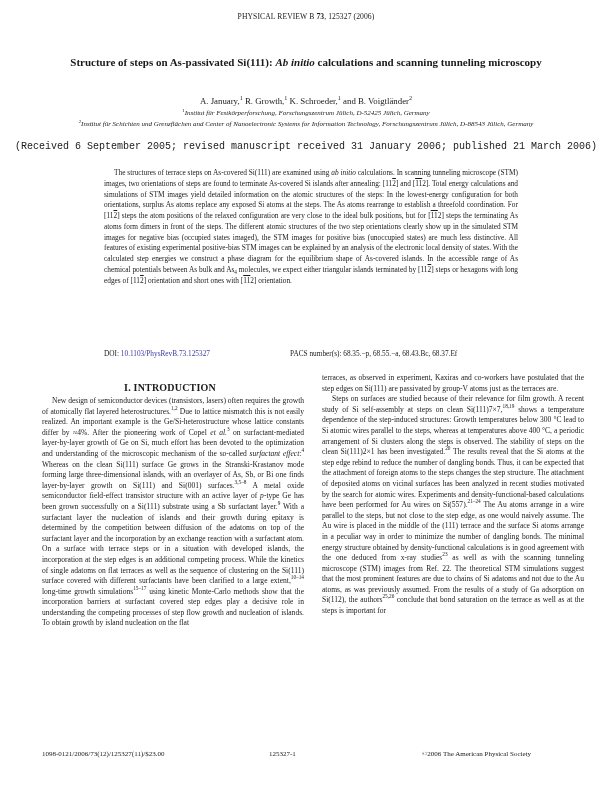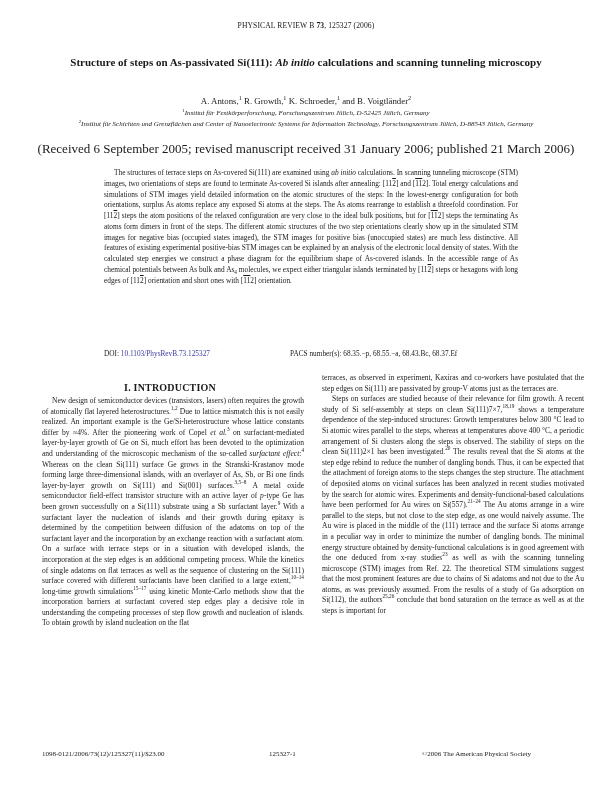--- a/index.html
+++ b/index.html
@@ -2,42 +2,43 @@
 <html><head>
 <meta charset="utf-8">
 <style>
   html, body { margin: 0; padding: 0; background: #ffffff; }
   body {
     width: 612px; height: 792px; position: relative; overflow: hidden;
     font-family: "Liberation Serif", "DejaVu Serif", serif;
     color: #1a1a1a;
   }
   .running-head {
-    position: absolute; top: 21px; left: 0; width: 612px; text-align: center;
+    position: absolute; top: 12px; left: 0; width: 612px; text-align: center;
     font-size: 7.6px; letter-spacing: 0.1px;
   }
   .running-head b { font-weight: bold; }
   .title {
     position: absolute; top: 56px; left: 60px; width: 492px; text-align: center;
     font-weight: bold; font-size: 11px; line-height: 13px;
   }
   .title i { font-style: italic; }
   .authors {
     position: absolute; top: 96px; left: 0; width: 612px; text-align: center;
     font-size: 8.8px;
   }
   .affil {
     position: absolute; left: 30px; width: 552px; text-align: center;
     font-style: italic; font-size: 7px; line-height: 10.5px;
   }
   .affil1 { top: 108px; }
   .affil2 { top: 119px; }
   .received {
     position: absolute; top: 141px; left: 0; width: 612px; text-align: center;
-    font-size: 13px;
+    font-size: 10px;
+    font-family: Liberation Mono, monospace;
   }
   sup { font-size: 70%; line-height: 0; vertical-align: super; }
   sub { font-size: 70%; line-height: 0; vertical-align: sub; }
   .abstract {
     position: absolute; top: 168px; left: 104px; width: 414px;
     font-size: 7.35px; line-height: 10.75px; text-align: justify;
     text-indent: 10px;
   }
   .abstract i { font-style: italic; }
   .ovl { text-decoration: overline; }
@@ -68,21 +69,21 @@
   .footer-center { position: absolute; left: 269px; }
   .footer-right { position: absolute; left: 422px; }
 </style>
 </head>
 <body>
 
 <div class="running-head"><span>PHYSICAL REVIEW B</span> <b>73</b><span>, 125327 (2006)</span></div>
 
 <div class="title"><span>Structure of steps on As-passivated Si(111): </span><i>Ab initio</i><span> calculations and scanning tunneling microscopy</span></div>
 
-<div class="authors"><span>A. Antons,</span><sup>1</sup><span> R. Growth,</span><sup>1</sup><span> K. Schroeder,</span><sup>1</sup><span> and B. Voigtländer</span><sup>2</sup></div>
+<div class="authors"><span>A. January,</span><sup>1</sup><span> R. Growth,</span><sup>1</sup><span> K. Schroeder,</span><sup>1</sup><span> and B. Voigtländer</span><sup>2</sup></div>
 
 <div class="affil affil1"><sup>1</sup><span>Institut für Festkörperforschung, Forschungszentrum Jülich, D-52425 Jülich, Germany</span></div>
 <div class="affil affil2"><sup>2</sup><span>Institut für Schichten und Grenzflächen and Center of Nanoelectronic Systems for Information Technology, Forschungszentrum Jülich, D-88543 Jülich, Germany</span></div>
 
 <div class="received">(Received 6 September 2005; revised manuscript received 31 January 2006; published 21 March 2006)</div>
 
 <div class="abstract"><span>The structures of terrace steps on As-covered Si(111) are examined using </span><i>ab initio</i><span> calculations. In scanning tunneling microscope (STM) images, two orientations of steps are found to terminate As-covered Si islands after annealing: [11</span><span class="ovl">2</span><span>] and [</span><span class="ovl">11</span><span>2]. Total energy calculations and simulations of STM images yield detailed information on the atomic structures of the steps: In the lowest-energy configuration for both orientations, surplus As atoms replace any exposed Si atoms at the steps. The As atoms rearrange to establish a threefold coordination. For [11</span><span class="ovl">2</span><span>] steps the atom positions of the relaxed configuration are very close to the ideal bulk positions, but for [</span><span class="ovl">11</span><span>2] steps the terminating As atoms form dimers in front of the steps. The different atomic structures of the two step orientations clearly show up in the simulated STM images for negative bias (occupied states imaged), the STM images for positive bias (unoccupied states) are much less distinctive. All features of existing experimental positive-bias STM images can be explained by an analysis of the electronic local density of states. With the calculated step energies we construct a phase diagram for the equilibrium shape of As-covered islands. In the accessible range of As chemical potentials between As bulk and As</span><sub>4</sub><span> molecules, we expect either triangular islands terminated by [11</span><span class="ovl">2</span><span>] steps or hexagons with long edges of [11</span><span class="ovl">2</span><span>] orientation and short ones with [</span><span class="ovl">11</span><span>2] orientation.</span></div>
 
 <div class="doi-line">
   <span class="doi-label">DOI: </span><a class="doi-link" style="color: rgb(58, 58, 160);">10.1103/PhysRevB.73.125327</a>

